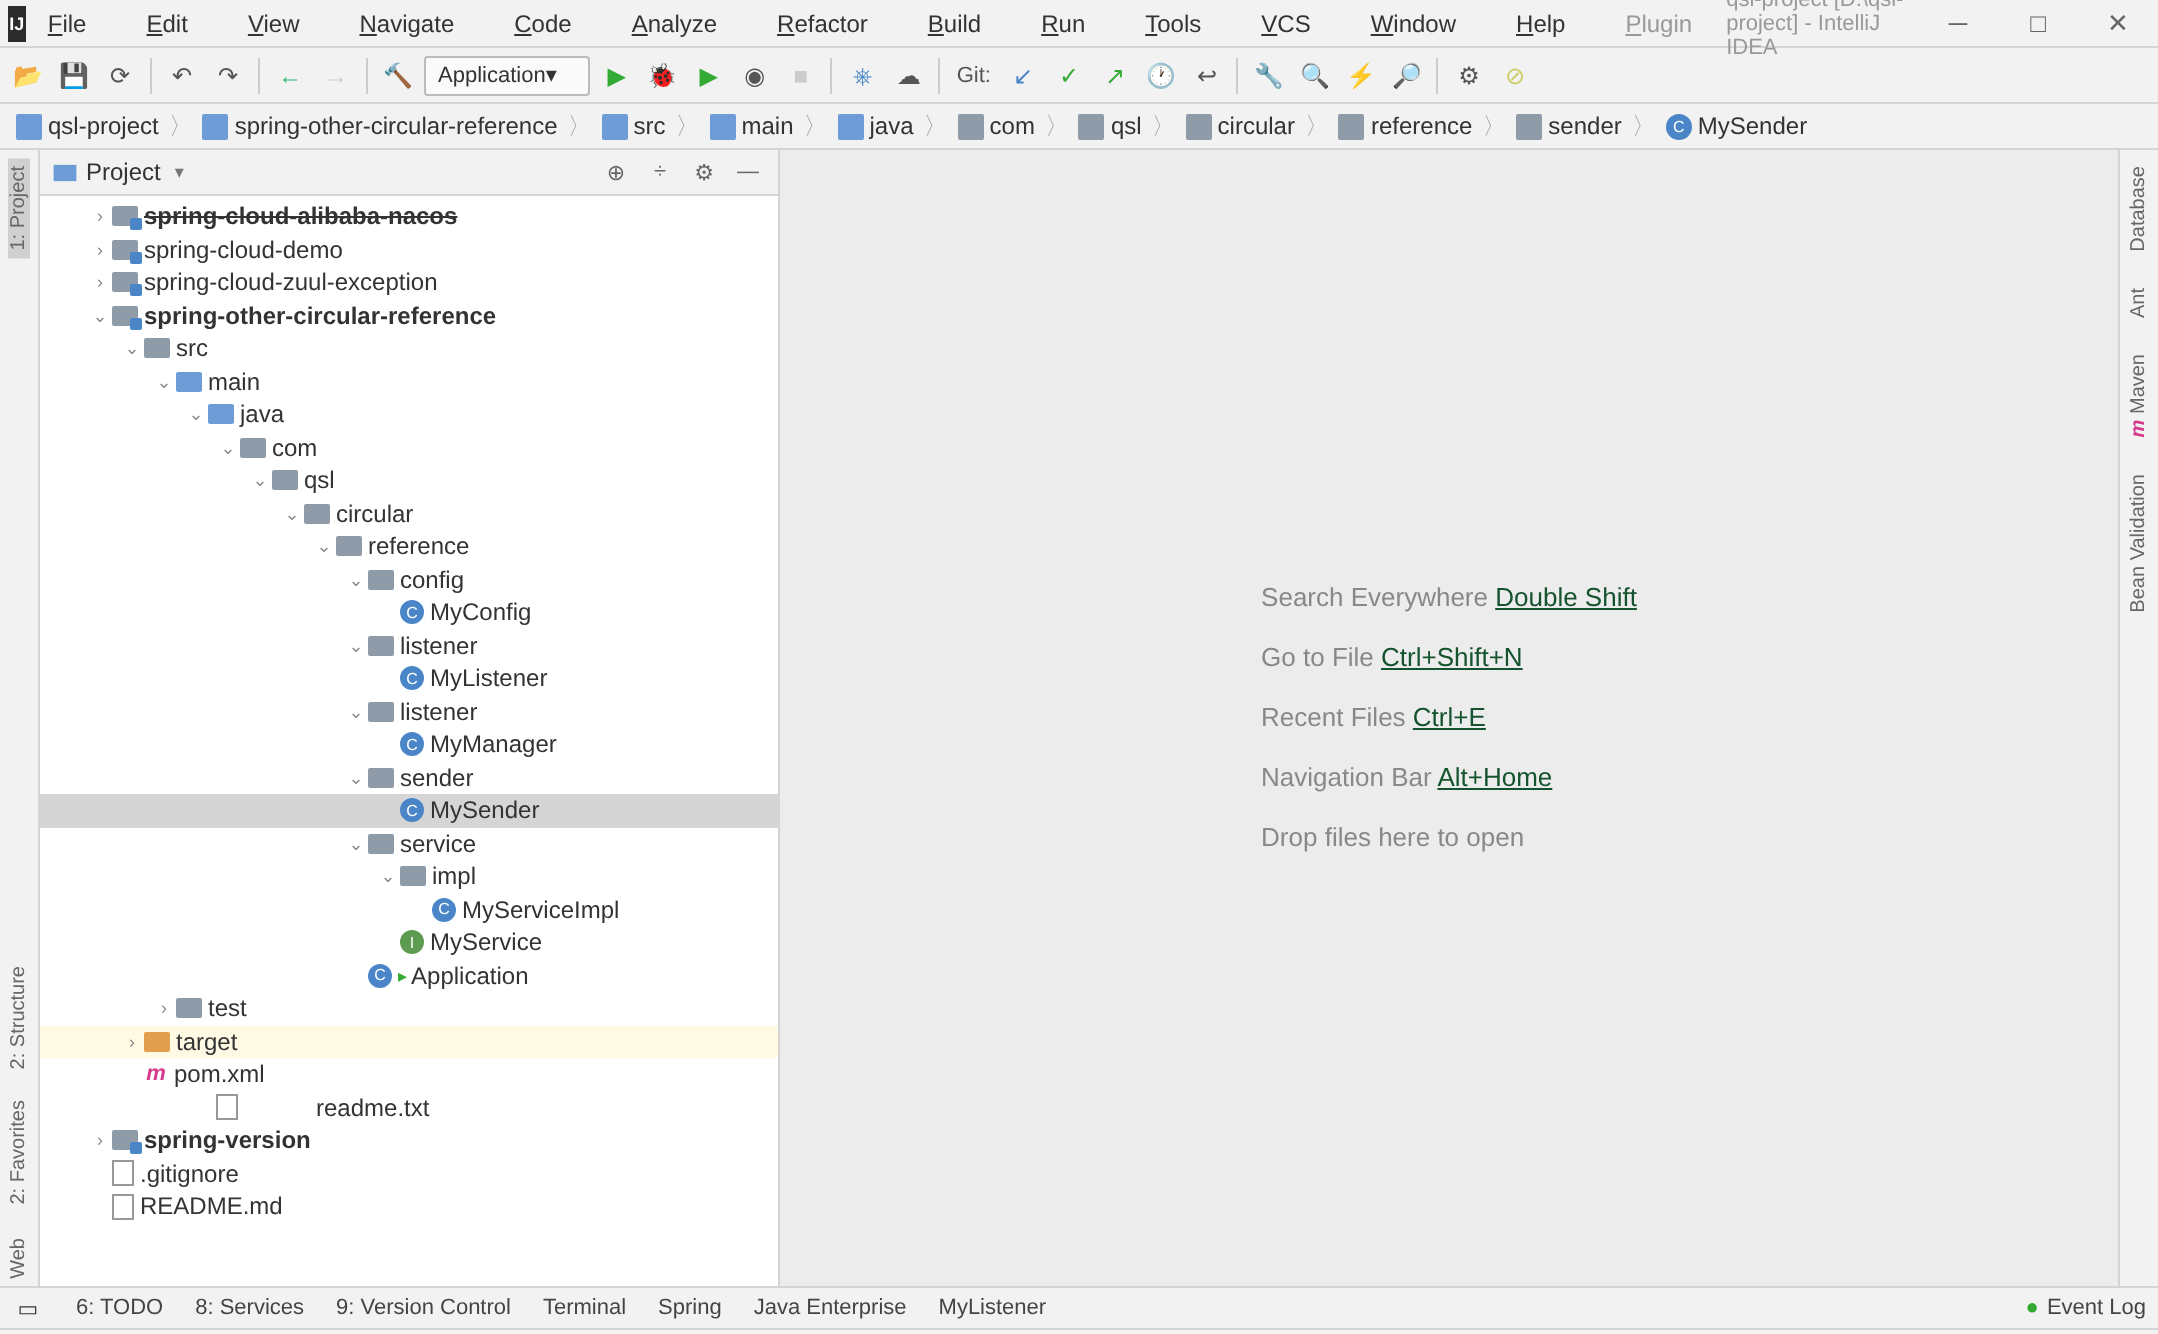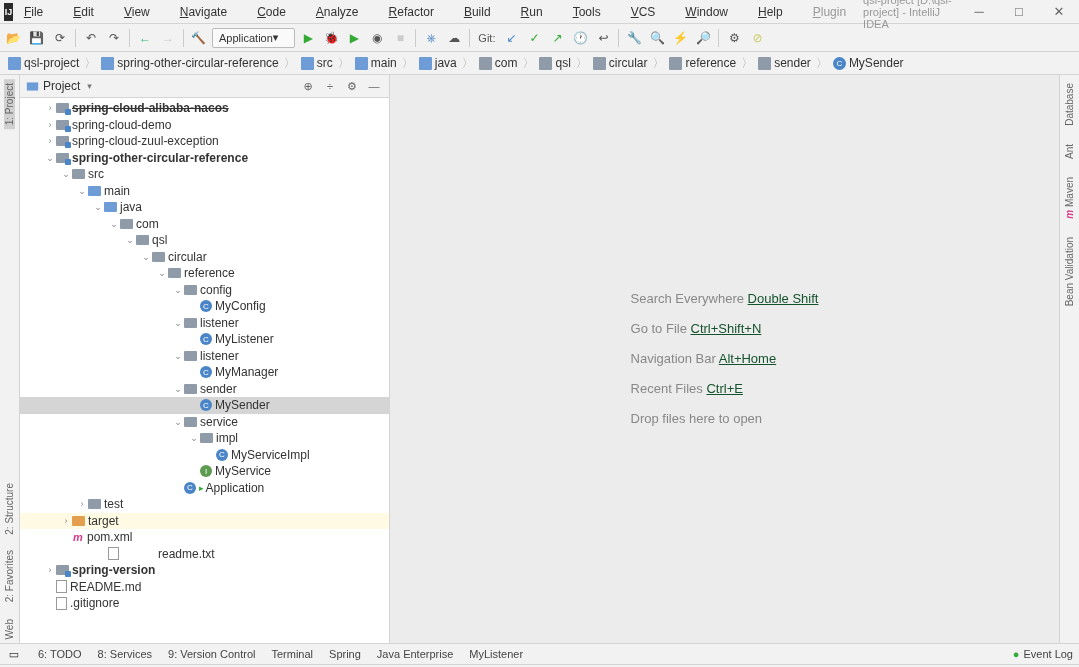--- a/index.html
+++ b/index.html
@@ -380,36 +380,36 @@
           <span class="label">readme.txt</span>
         </div>
         <div class="row" style="padding-left: 24px;">
           <span class="arrow">›</span>
           <span class="ticon module"></span>
           <span class="label bold">spring-version</span>
         </div>
         <div class="row" style="padding-left: 24px;">
           <span class="arrow"></span>
           <span class="ticon file"></span>
+          <span class="label">.gitignore</span>
+        </div>
+        <div class="row" style="padding-left: 24px;">
+          <span class="arrow"></span>
+          <span class="ticon file"></span>
           <span class="label">README.md</span>
-        </div>
-        <div class="row" style="padding-left: 24px;">
-          <span class="arrow"></span>
-          <span class="ticon file"></span>
-          <span class="label">.gitignore</span>
         </div>
       </div>
   </div>
 
   <div class="editor">
     <div class="hints" id="hints">
         <div><span>Search Everywhere </span><span class="sc">Double Shift</span></div>
         <div><span>Go to File </span><span class="sc">Ctrl+Shift+N</span></div>
+        <div><span>Recent Files </span><span class="sc">Ctrl+E</span></div>
         <div><span>Navigation Bar </span><span class="sc">Alt+Home</span></div>
-        <div><span>Recent Files </span><span class="sc">Ctrl+E</span></div>
         <div><span>Drop files here to open </span></div>
       </div>
   </div>
 
   <div class="rightstrip">
     <span class="vlabel">Database</span>
     <span class="vlabel">Ant</span>
     <span class="vlabel"><span style="color:#d63a8a;font-style:italic;font-weight:bold">m</span> <span>Maven</span></span>
     <span class="vlabel">Bean Validation</span>
   </div>

